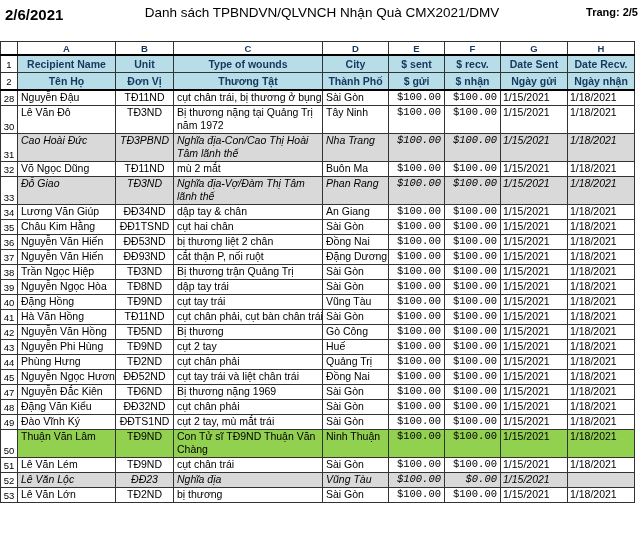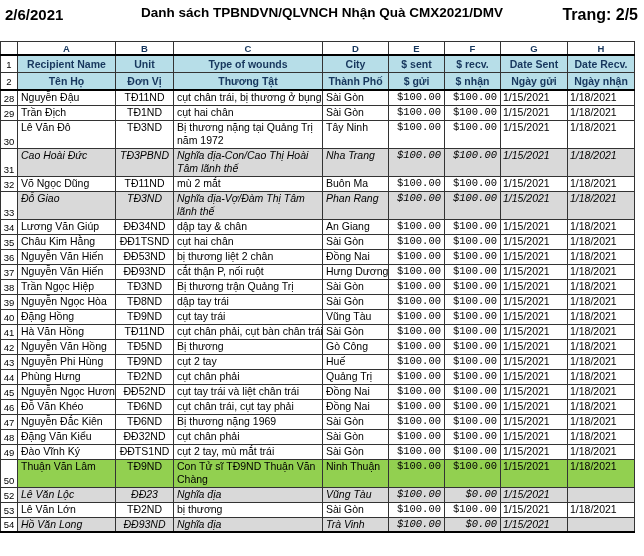--- a/index.html
+++ b/index.html
@@ -9,22 +9,22 @@
     font-family: "Liberation Sans", "DejaVu Sans", sans-serif;
     overflow: hidden;
   }
   .topbar {
     position: relative;
     height: 20px;
     padding: 5px 6px 0 6px;
     margin-bottom: 16px;
   }
   .topbar .doc-date { position: absolute; left: 5px; top: 6px; font-size: 15px; font-weight: bold; color: #000; }
-  .topbar .doc-title { position: absolute; left: 0; right: 0; top: 5px; text-align: center; font-size: 13.5px; font-weight: bold; color: #000; }
-  .topbar .doc-page { position: absolute; right: 6px; top: 6px; font-size: 16px; font-weight: bold; color: #000; }
+  .topbar .doc-title { position: absolute; left: 0; right: 0; top: 5px; text-align: center; font-size: 13.5px; font-weight: normal; color: #000; }
+  .topbar .doc-page { position: absolute; right: 6px; top: 6px; font-size: 11px; font-weight: bold; color: #000; }
 
   table {
     border-collapse: collapse;
     table-layout: fixed;
     margin-left: 0px;
     width: 634px;
   }
   td {
     border: 1px solid #333333;
     padding: 0 2px;
@@ -135,31 +135,20 @@
         <td class="c-num">28</td>
         <td class="c-name">Nguyễn Đậu</td>
         <td class="c-unit">TĐ11ND</td>
         <td class="c-wounds">cụt chân trái, bị thương ở bụng</td>
         <td class="c-city">Sài Gòn</td>
         <td class="c-money">$100.00</td>
         <td class="c-money">$100.00</td>
         <td class="c-date">1/15/2021</td>
         <td class="c-date">1/18/2021</td>
       </tr>
-      <tr class="normal lines1">
-        <td class="c-num">29</td>
-        <td class="c-name">Trần Địch</td>
-        <td class="c-unit">TĐ1ND</td>
-        <td class="c-wounds">cụt hai chân</td>
-        <td class="c-city">Sài Gòn</td>
-        <td class="c-money">$100.00</td>
-        <td class="c-money">$100.00</td>
-        <td class="c-date">1/15/2021</td>
-        <td class="c-date">1/18/2021</td>
-      </tr>
       <tr class="normal lines2">
         <td class="c-num">30</td>
         <td class="c-name">Lê Văn Đô</td>
         <td class="c-unit">TĐ3ND</td>
         <td class="c-wounds">Bị thương nặng tại Quảng Trị năm 1972</td>
         <td class="c-city">Tây Ninh</td>
         <td class="c-money">$100.00</td>
         <td class="c-money">$100.00</td>
         <td class="c-date">1/15/2021</td>
         <td class="c-date">1/18/2021</td>
@@ -228,21 +217,21 @@
         <td class="c-money">$100.00</td>
         <td class="c-money">$100.00</td>
         <td class="c-date">1/15/2021</td>
         <td class="c-date">1/18/2021</td>
       </tr>
       <tr class="normal lines1">
         <td class="c-num">37</td>
         <td class="c-name">Nguyễn Văn Hiến</td>
         <td class="c-unit">ĐĐ93ND</td>
         <td class="c-wounds">cắt thận P, nối ruột</td>
-        <td class="c-city">Hưng Dương</td>
+        <td class="c-city">Đặng Dương</td>
         <td class="c-money">$100.00</td>
         <td class="c-money">$100.00</td>
         <td class="c-date">1/15/2021</td>
         <td class="c-date">1/18/2021</td>
       </tr>
       <tr class="normal lines1">
         <td class="c-num">38</td>
         <td class="c-name">Trần Ngọc Hiệp</td>
         <td class="c-unit">TĐ3ND</td>
         <td class="c-wounds">Bị thương trận Quảng Trị</td>
@@ -316,31 +305,20 @@
         <td class="c-money">$100.00</td>
         <td class="c-money">$100.00</td>
         <td class="c-date">1/15/2021</td>
         <td class="c-date">1/18/2021</td>
       </tr>
       <tr class="normal lines1">
         <td class="c-num">45</td>
         <td class="c-name">Nguyễn Ngọc Hương</td>
         <td class="c-unit">ĐĐ52ND</td>
         <td class="c-wounds">cụt tay trái và liệt chân trái</td>
-        <td class="c-city">Đồng Nai</td>
-        <td class="c-money">$100.00</td>
-        <td class="c-money">$100.00</td>
-        <td class="c-date">1/15/2021</td>
-        <td class="c-date">1/18/2021</td>
-      </tr>
-      <tr class="normal lines1">
-        <td class="c-num">46</td>
-        <td class="c-name">Đỗ Văn Khéo</td>
-        <td class="c-unit">TĐ6ND</td>
-        <td class="c-wounds">cụt chân trái, cụt tay phải</td>
         <td class="c-city">Đồng Nai</td>
         <td class="c-money">$100.00</td>
         <td class="c-money">$100.00</td>
         <td class="c-date">1/15/2021</td>
         <td class="c-date">1/18/2021</td>
       </tr>
       <tr class="normal lines1">
         <td class="c-num">47</td>
         <td class="c-name">Nguyễn Đắc Kiên</td>
         <td class="c-unit">TĐ6ND</td>
@@ -377,20 +355,31 @@
         <td class="c-num">50</td>
         <td class="c-name">Thuận Văn Lâm</td>
         <td class="c-unit">TĐ9ND</td>
         <td class="c-wounds">Con Tử sĩ TĐ9ND Thuận Văn Chàng</td>
         <td class="c-city">Ninh Thuận</td>
         <td class="c-money">$100.00</td>
         <td class="c-money">$100.00</td>
         <td class="c-date">1/15/2021</td>
         <td class="c-date">1/18/2021</td>
       </tr>
+      <tr class="normal lines1">
+        <td class="c-num">51</td>
+        <td class="c-name">Lê Văn Lém</td>
+        <td class="c-unit">TĐ9ND</td>
+        <td class="c-wounds">cụt chân trái</td>
+        <td class="c-city">Sài Gòn</td>
+        <td class="c-money">$100.00</td>
+        <td class="c-money">$100.00</td>
+        <td class="c-date">1/15/2021</td>
+        <td class="c-date">1/18/2021</td>
+      </tr>
       <tr class="memorial lines1">
         <td class="c-num">52</td>
         <td class="c-name">Lê Văn Lộc</td>
         <td class="c-unit">ĐĐ23</td>
         <td class="c-wounds">Nghĩa địa</td>
         <td class="c-city">Vũng Tàu</td>
         <td class="c-money">$100.00</td>
         <td class="c-money">$0.00</td>
         <td class="c-date">1/15/2021</td>
         <td class="c-date"></td>
@@ -399,25 +388,14 @@
         <td class="c-num">53</td>
         <td class="c-name">Lê Văn Lớn</td>
         <td class="c-unit">TĐ2ND</td>
         <td class="c-wounds">bị thương</td>
         <td class="c-city">Sài Gòn</td>
         <td class="c-money">$100.00</td>
         <td class="c-money">$100.00</td>
         <td class="c-date">1/15/2021</td>
         <td class="c-date">1/18/2021</td>
       </tr>
-      <tr class="memorial lines1 last">
-        <td class="c-num">54</td>
-        <td class="c-name">Hồ Văn Long</td>
-        <td class="c-unit">ĐĐ93ND</td>
-        <td class="c-wounds">Nghĩa địa</td>
-        <td class="c-city">Trà Vinh</td>
-        <td class="c-money">$100.00</td>
-        <td class="c-money">$0.00</td>
-        <td class="c-date">1/15/2021</td>
-        <td class="c-date"></td>
-      </tr>
     </tbody>
 </table>
 
 </body></html>

